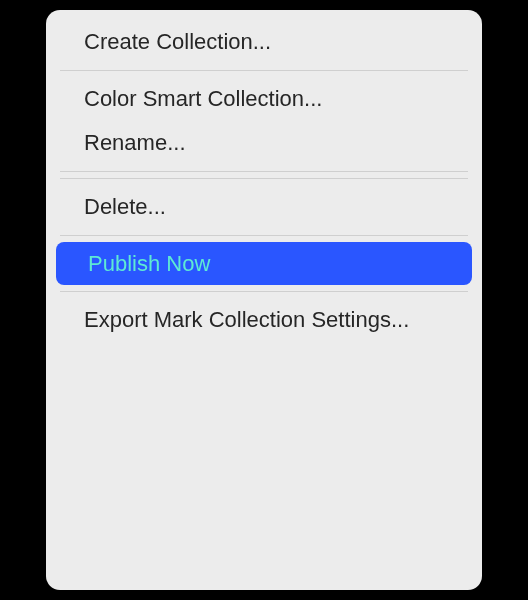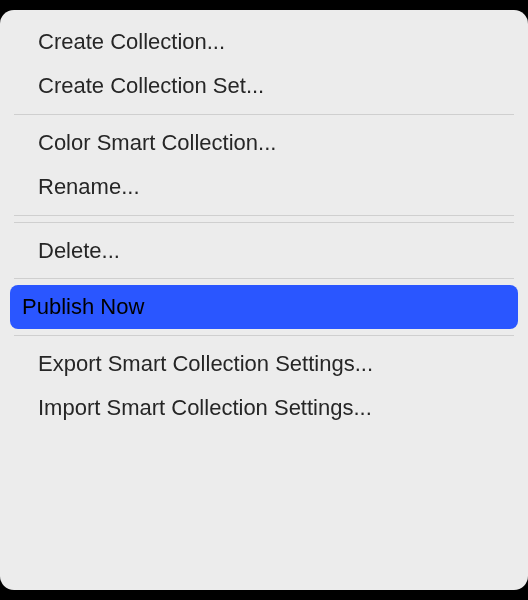--- a/index.html
+++ b/index.html
@@ -12,45 +12,45 @@
       width: 528px;
       height: 600px;
       background: #000;
       font-family: -apple-system, BlinkMacSystemFont, "Segoe UI", Helvetica, Arial, sans-serif;
       display: flex;
       align-items: center;
       justify-content: center;
     }
     
     .context-menu {
-      width: 528px;
+      width: 436px;
       height: 580px;
       background: #ececec;
       border-radius: 14px;
       padding: 10px 0;
       overflow: hidden;
     }
     
     .menu-item {
       display: flex;
       align-items: center;
       justify-content: space-between;
       padding: 6px 22px 6px 38px;
       font-size: 22px;
       color: #262626;
       cursor: default;
       line-height: 1.45;
     }
     
     .menu-item.highlighted {
       background: #2a56ff;
-      color: #000000;
+      color: #5eead4;
       border-radius: 8px;
       margin: 0 10px;
-      padding: 6px 12px 6px 12px;
+      padding: 6px 12px 6px 32px;
     }
     
     .separator {
       height: 1px;
       background: #cfcfcf;
       margin: 6px 14px;
     }
     
     .chevron {
       display: inline-flex;
@@ -66,23 +66,20 @@
 </head>
 <body>
 
 <div class="context-menu">
 
   <div class="menu-item">
     <span>Create Collection...</span>
   </div>
 
 
-  <div class="menu-item">
-    <span>Create Collection Set...</span>
-  </div>
 
   <div class="separator"></div>
 
   <div class="menu-item">
     <span>Color Smart Collection...</span>
   </div>
 
   <div class="menu-item">
     <span>Rename...</span>
   </div>
@@ -99,20 +96,17 @@
   <div class="separator"></div>
 
   <div class="menu-item highlighted">
     <span>Publish Now</span>
   </div>
 
 
   <div class="separator"></div>
 
   <div class="menu-item">
-    <span>Export Smart Collection Settings...</span>
+    <span>Export Mark Collection Settings...</span>
   </div>
 
-  <div class="menu-item">
-    <span>Import Smart Collection Settings...</span>
-  </div>
 
 </div>
 
 </body></html>

